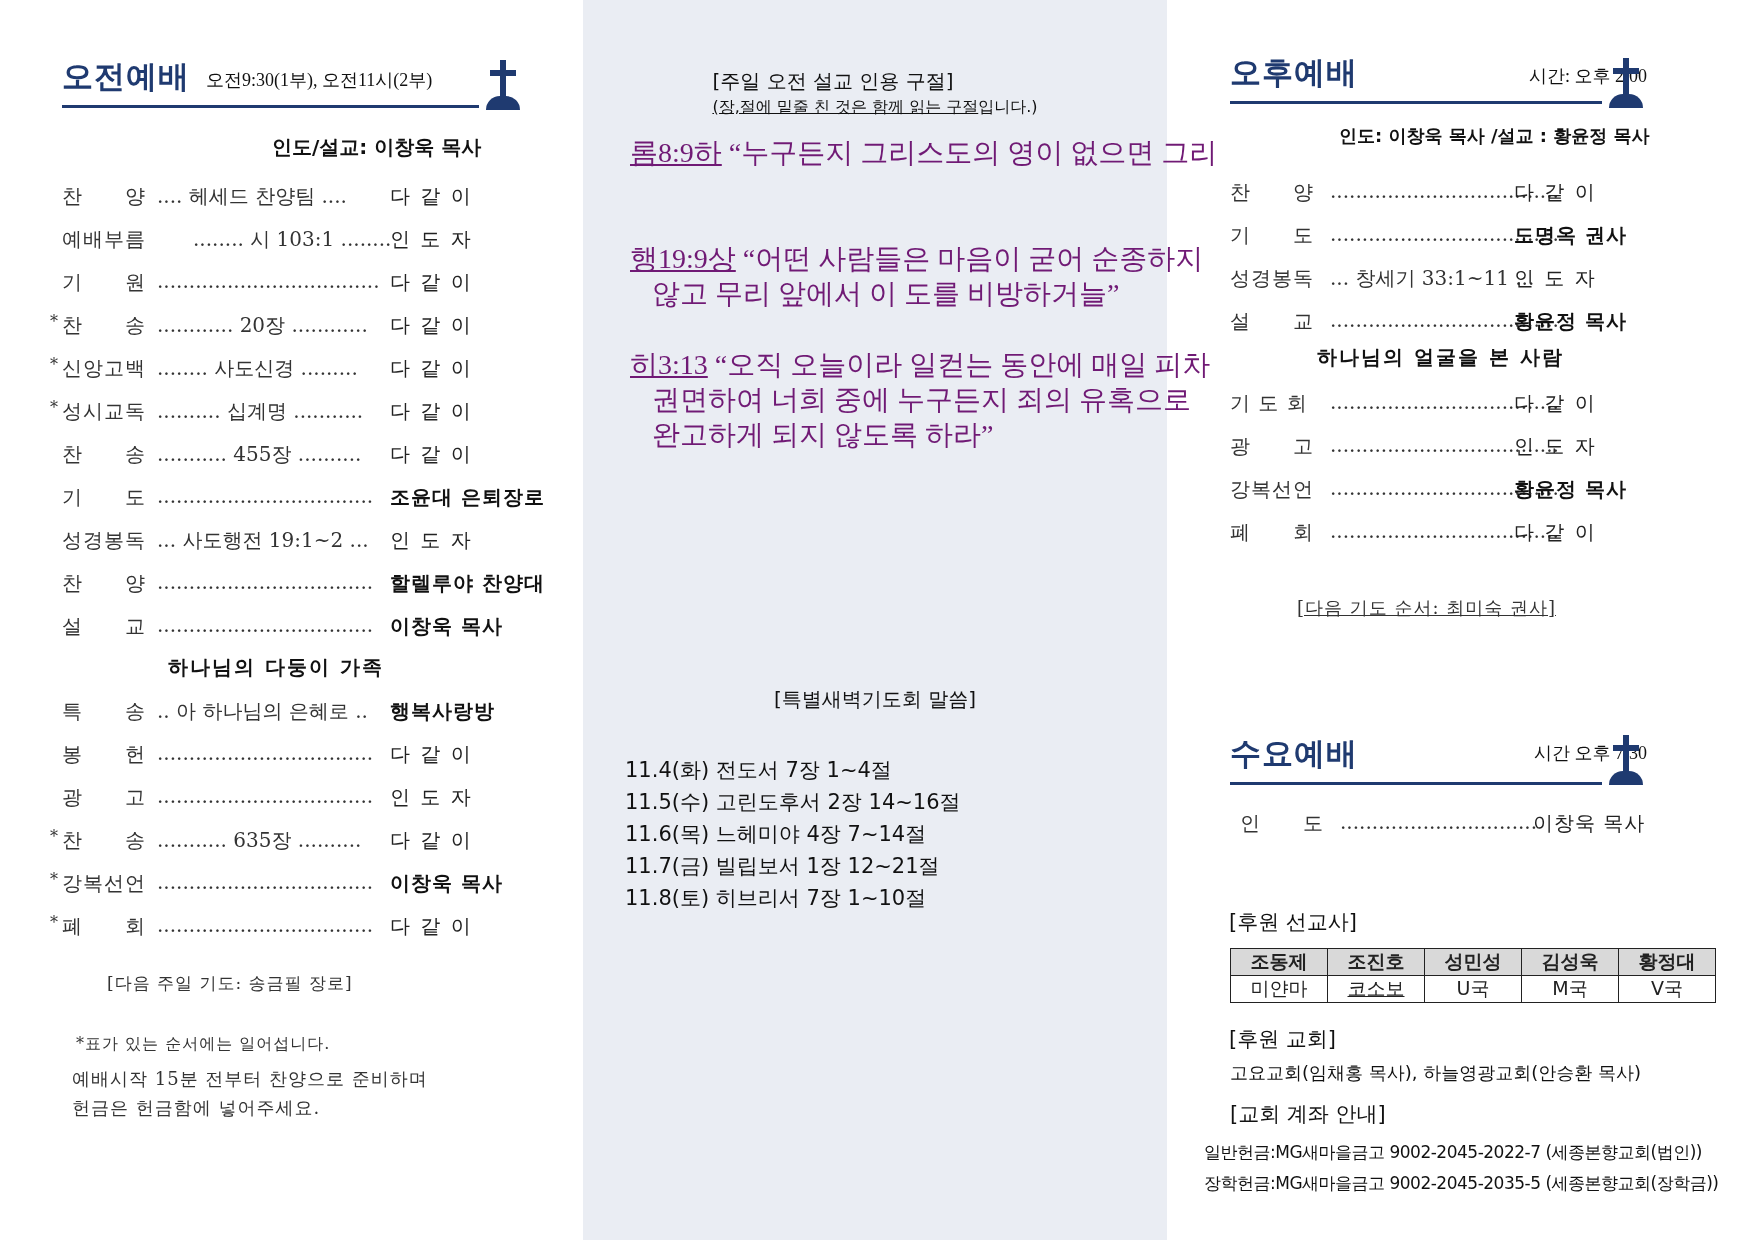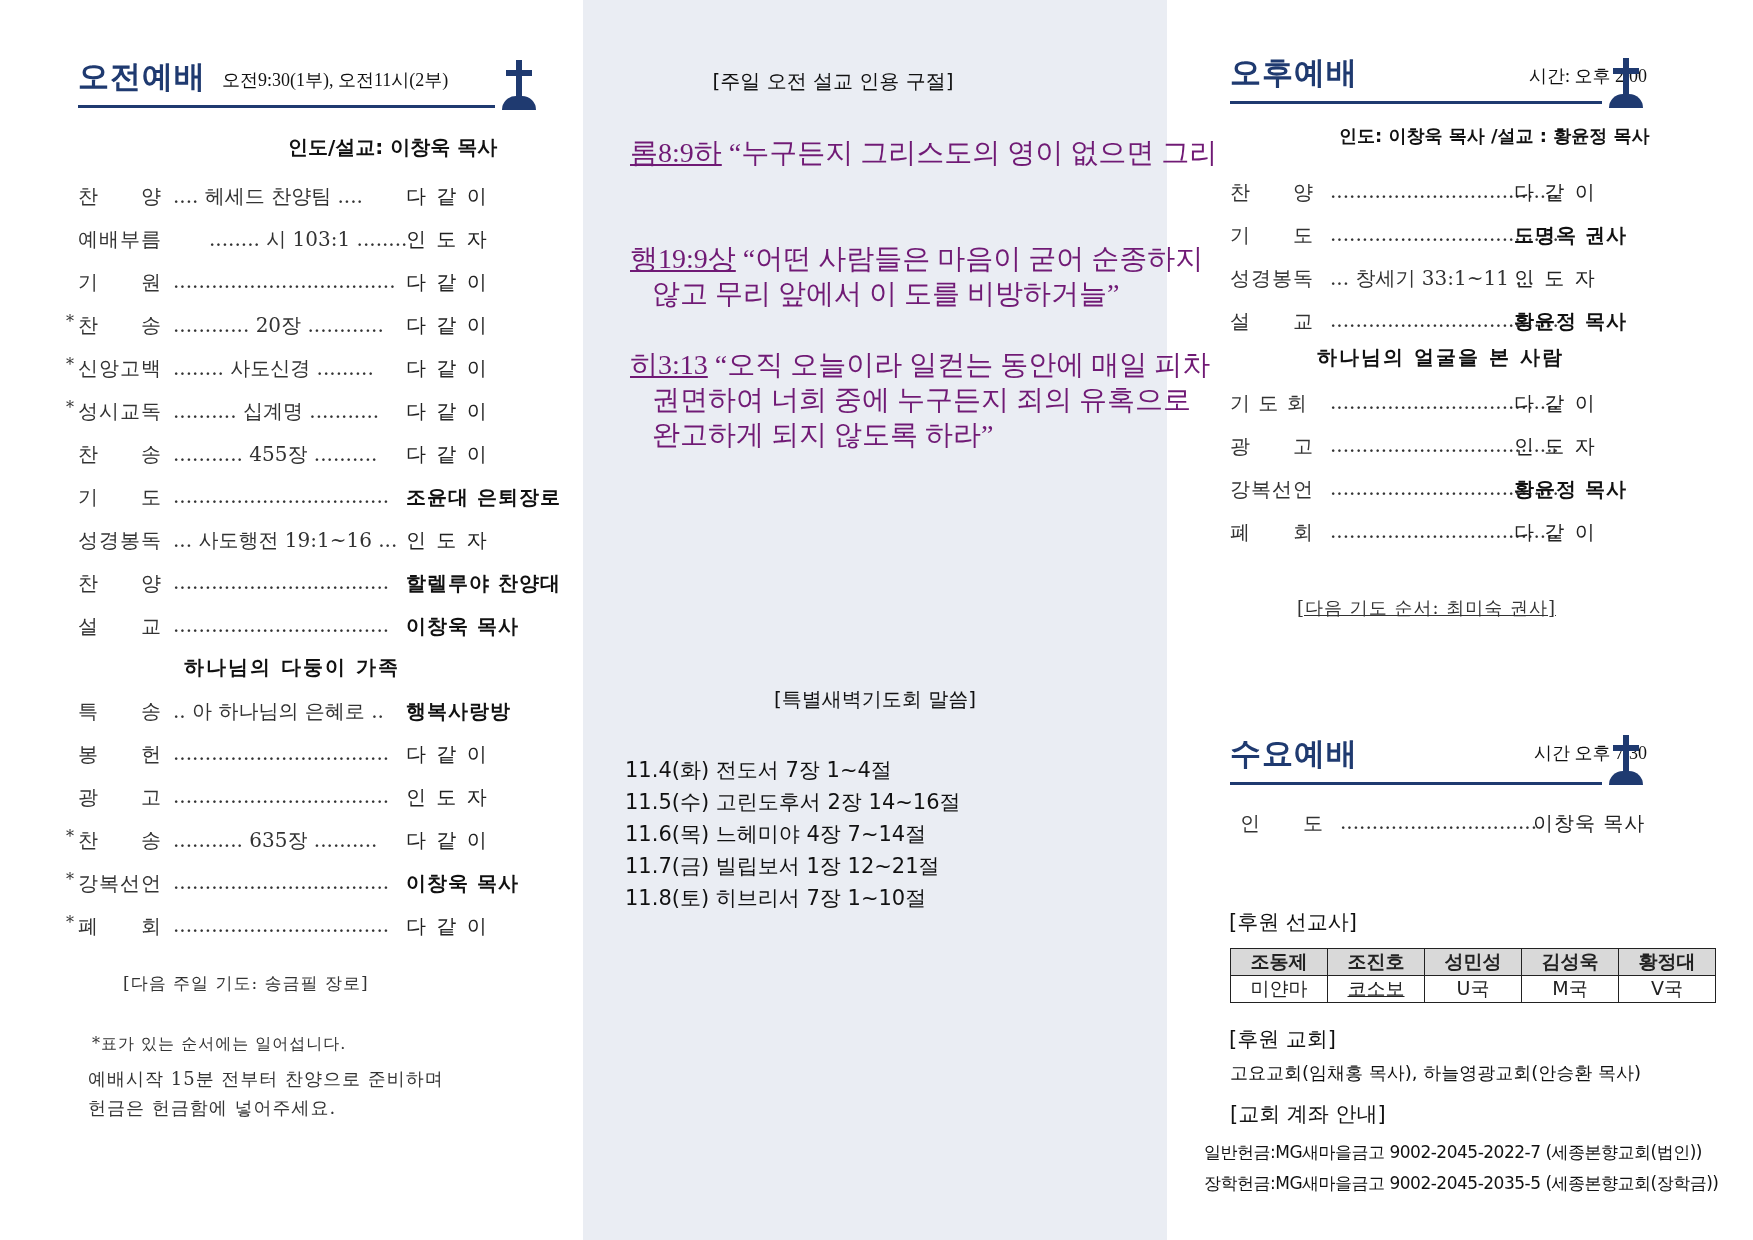--- a/index.html
+++ b/index.html
@@ -2,21 +2,21 @@
 <html><head>
 <meta charset="utf-8">
 <style>
   html, body { margin:0; padding:0; }
   body {
     width:1753px; height:1240px; position:relative; overflow:hidden;
     background:#ffffff; color:#222;
     font-family: "DejaVu Serif", "Liberation Serif", serif;
   }
   .panel { position:absolute; top:0; height:1240px; }
-  .p-left { left:16px; width:583px; }
+  .p-left { left:0; width:583px; }
   .p-mid { left:583px; width:584px; background:#eaedf3; }
   .p-right { left:1167px; width:586px; }
 
   .hdr { position:absolute; height:60px; }
   .hdr .title {
     position:absolute; left:0; bottom:10px;
     font-family: "DejaVu Sans", "Liberation Sans", sans-serif;
     font-weight:bold; font-size:31px; color:#1f3a70; letter-spacing:1px;
   }
   .hdr .time {
@@ -110,21 +110,21 @@
         <span class="mid" style="left:95px;">........... 455장 ..........</span>
         <span class="who" style="left:328px;">다 같 이</span>
       </div>
       <div class="row" style="left: 62px; top: 484px; width: 500px;">
         <span class="lbl">기　　도</span>
         <span class="mid" style="left:95px;">..................................</span>
         <span class="who bold" style="left:328px;">조윤대 은퇴장로</span>
       </div>
       <div class="row" style="left: 62px; top: 527px; width: 500px;">
         <span class="lbl">성경봉독</span>
-        <span class="mid" style="left:95px;">... 사도행전 19:1~16 ...</span>
+        <span class="mid" style="left:95px;">... 사도행전 19:1~2 ...</span>
         <span class="who" style="left:328px;">인 도 자</span>
       </div>
       <div class="row" style="left: 62px; top: 570px; width: 500px;">
         <span class="lbl">찬　　양</span>
         <span class="mid" style="left:95px;">..................................</span>
         <span class="who bold" style="left:328px;">할렐루야 찬양대</span>
       </div>
       <div class="row" style="left: 62px; top: 613px; width: 500px;">
         <span class="lbl">설　　교</span>
         <span class="mid" style="left:95px;">..................................</span>
@@ -171,20 +171,23 @@
     </div>
 
   <div class="abs note" style="left:107px; top:972px;">[다음 주일 기도: 송금필 장로]</div>
   <div class="abs note" style="left:76px; top:1034px; font-size:16px;">*표가 있는 순서에는 일어섭니다.</div>
   <div class="abs note" style="left:72px; top:1067px; font-size:18px;">예배시작 15분 전부터 찬양으로 준비하며</div>
   <div class="abs note" style="left:72px; top:1096px; font-size:18px;">헌금은 헌금함에 넣어주세요.</div>
 </div>
 
 <div class="panel p-mid">
   <div class="abs mid-title" style="left:0; width:500px; text-align:center; top:68px;">[주일 오전 설교 인용 구절]</div>
+  <div class="abs mid-sub" style="left:0; width:584px; text-align:center; top:97px;">
+    <span style="text-decoration:underline;">(장,절에 밑줄 친 것은 함께 읽는 구절</span><span>입니다.)</span>
+  </div>
 
   <div class="abs verse" style="left:47px; top:135px;">
     <span class="ref">롬8:9하</span><span> “누구든지 그리스도의 영이 없으면 그리</span>
   </div>
   <div class="abs verse" style="left:47px; top:241px;">
     <span class="ref">행19:9상</span><span> “어떤 사람들은 마음이 굳어 순종하지</span>
     <span class="cont">않고 무리 앞에서 이 도를 비방하거늘”</span>
   </div>
   <div class="abs verse" style="left:47px; top:347px;">
     <span class="ref">히3:13</span><span> “오직 오늘이라 일컫는 동안에 매일 피차</span>

